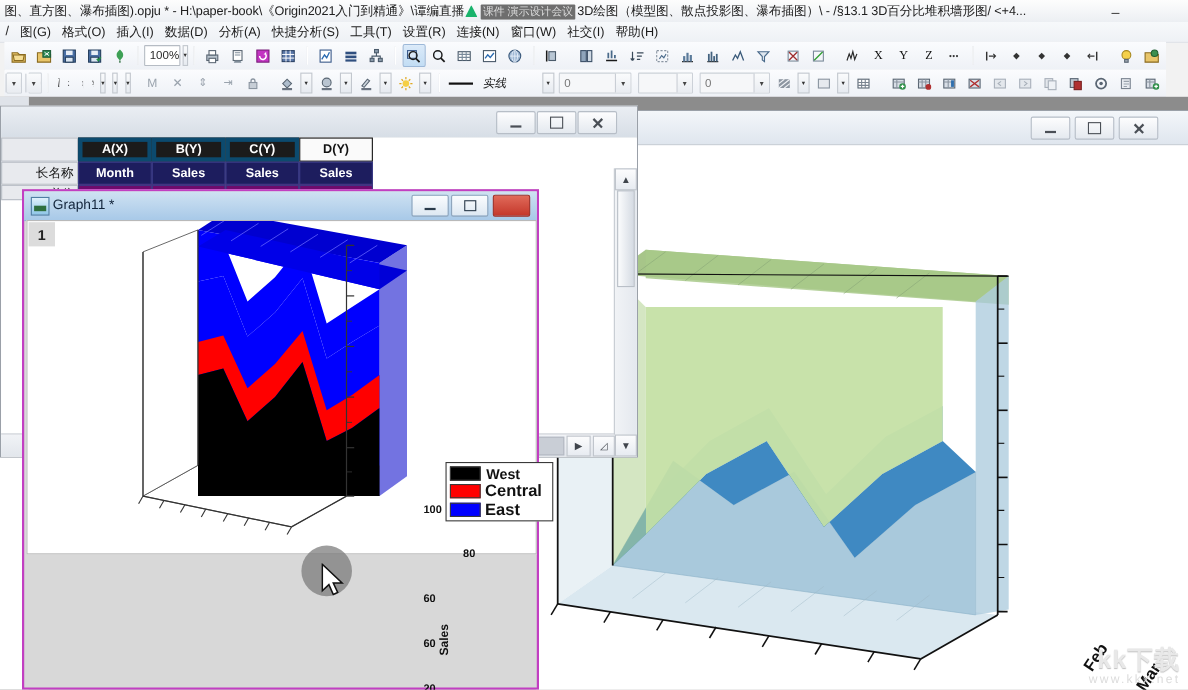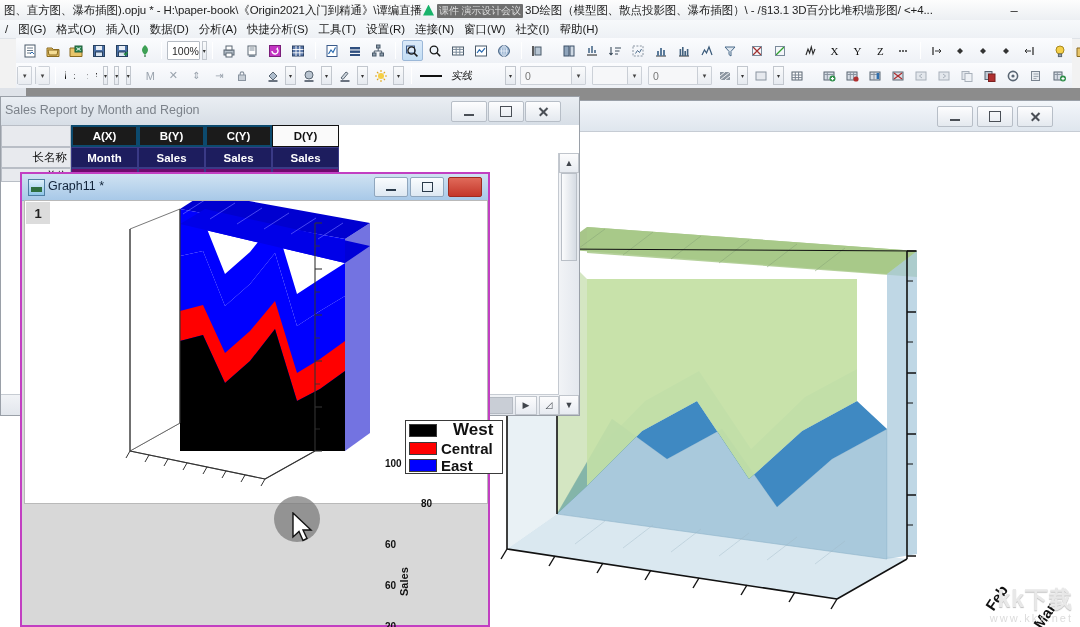--- a/index.html
+++ b/index.html
@@ -43,24 +43,24 @@
     background:linear-gradient(#f7f9fb,#eef1f5);
     border-bottom:1px solid #dfe3e8;
     display:flex;align-items:center;gap:0px;padding-left:0px;
   }
   .menubar .mi{
     font-size:11.5px;color:#1a1a1a;padding:1px 5px;white-space:nowrap;cursor:default;
   }
 
   
   .tbrow{
-    position:absolute;left:16px;width:1056px;height:25px;
+    position:absolute;left:4px;width:1056px;height:25px;
     background:linear-gradient(#fbfcfe,#eef1f6);
     border-bottom:1px solid #d9dde3;
-    display:flex;align-items:center;
+    display:flex;align-items:center;justify-content:center;
   }
   .tbrow.r1{top:38px;}
   .tbrow.r2{top:63px;}
   .grp{display:flex;align-items:center;height:23px;padding:0 2px;}
   .sep{width:1px;height:17px;background:#c8cdd4;margin:0 3px;border-right:1px solid #fff;}
   .grip{width:4px;height:18px;margin:0 2px;
     background:repeating-linear-gradient(to right,#c9cfd6 0 1px,transparent 1px 3px);}
   .btn{
     width:19px;height:19px;margin:0 1px;border:1px solid transparent;border-radius:2px;
     display:flex;align-items:center;justify-content:center;position:relative;
@@ -123,21 +123,21 @@
     border-bottom:1px solid #c0c6ce;position:relative;
   }
   .wswin .bar .t{
     position:absolute;left:4px;top:6px;font-size:12.5px;color:#7c828a;white-space:nowrap;
   }
   .wsgrid{position:absolute;left:0;top:28px;right:0;bottom:0;background:#fff;}
   .hdrrow{display:flex;height:22px;}
   .corner{width:70px;background:#e8eaee;border:1px solid #b9bec6;box-sizing:border-box;}
   .colhdr{
     width:67px;background:#1b1b1b;color:#fff;font-size:11.5px;font-weight:bold;
-    border:2px solid #0c4a6e;box-sizing:border-box;
+    border:4px solid #0c4a6e;box-sizing:border-box;
     display:flex;align-items:center;justify-content:center;
   }
   .colhdr.sel{background:#fafafa;color:#111;border:1px solid #111;}
   .lnrow{display:flex;height:21px;}
   .lnlabel{
     width:70px;background:#e8eaee;border:1px solid #b9bec6;box-sizing:border-box;
     font-size:11.5px;color:#111;display:flex;align-items:center;justify-content:flex-end;
     padding-right:3px;
   }
   .lncell{
@@ -865,21 +865,20 @@
     </div>
 
     <div class="wm">
       <div class="w1">kk下载</div>
       <div class="w2">www.kkx.net</div>
     </div>
   </div>
 
   <div class="wswin">
     <div class="bar">
-      <div class="t">Sales Report by Month and Region</div>
       <div class="wbtn" style="right:92px;top:4px;">
           <div class="m"></div>
         </div>
       <div class="wbtn" style="right:55px;top:4px;">
           <div class="sq"></div>
         </div>
       <div class="wbtn" style="right:18px;top:4px;">
           <div class="x"></div>
         </div>
     </div>
@@ -1014,21 +1013,21 @@
         <div class="axtick" style="left:360px;top:297px;font-size:10px;padding-left:36px;">80</div>
         <div class="axtick" style="left:360px;top:338px;font-size:10px;">60</div>
         <div class="axtick" style="left:360px;top:379px;font-size:10px;">60</div>
         <div class="axtick" style="left:360px;top:420px;font-size:10px;">20</div>
 
         <div class="axlabel" style="left:373px;top:395px;font-size:11px;transform:rotate(-90deg);transform-origin:left top;">Sales</div>
 
         <div class="legendbox" style="left:380px;top:219px;width:90px;height:48px;padding:2px 3px;">
           <div class="legrow">
             <span class="legsw" style="width:26px;height:11px;background:#000000;"></span>
-            <span class="legtxt" style="font-size:17px;margin-left:16px;">West</span>
+            <span class="legtxt" style="font-size:13px;margin-left:5px;">West</span>
           </div>
           <div class="legrow">
             <span class="legsw" style="width:26px;height:11px;background:#ff0000;"></span>
             <span class="legtxt" style="font-size:15px;margin-left:4px;">Central</span>
           </div>
           <div class="legrow">
             <span class="legsw" style="width:26px;height:11px;background:#0000ff;"></span>
             <span class="legtxt" style="font-size:15px;margin-left:4px;">East</span>
           </div>
         </div>

